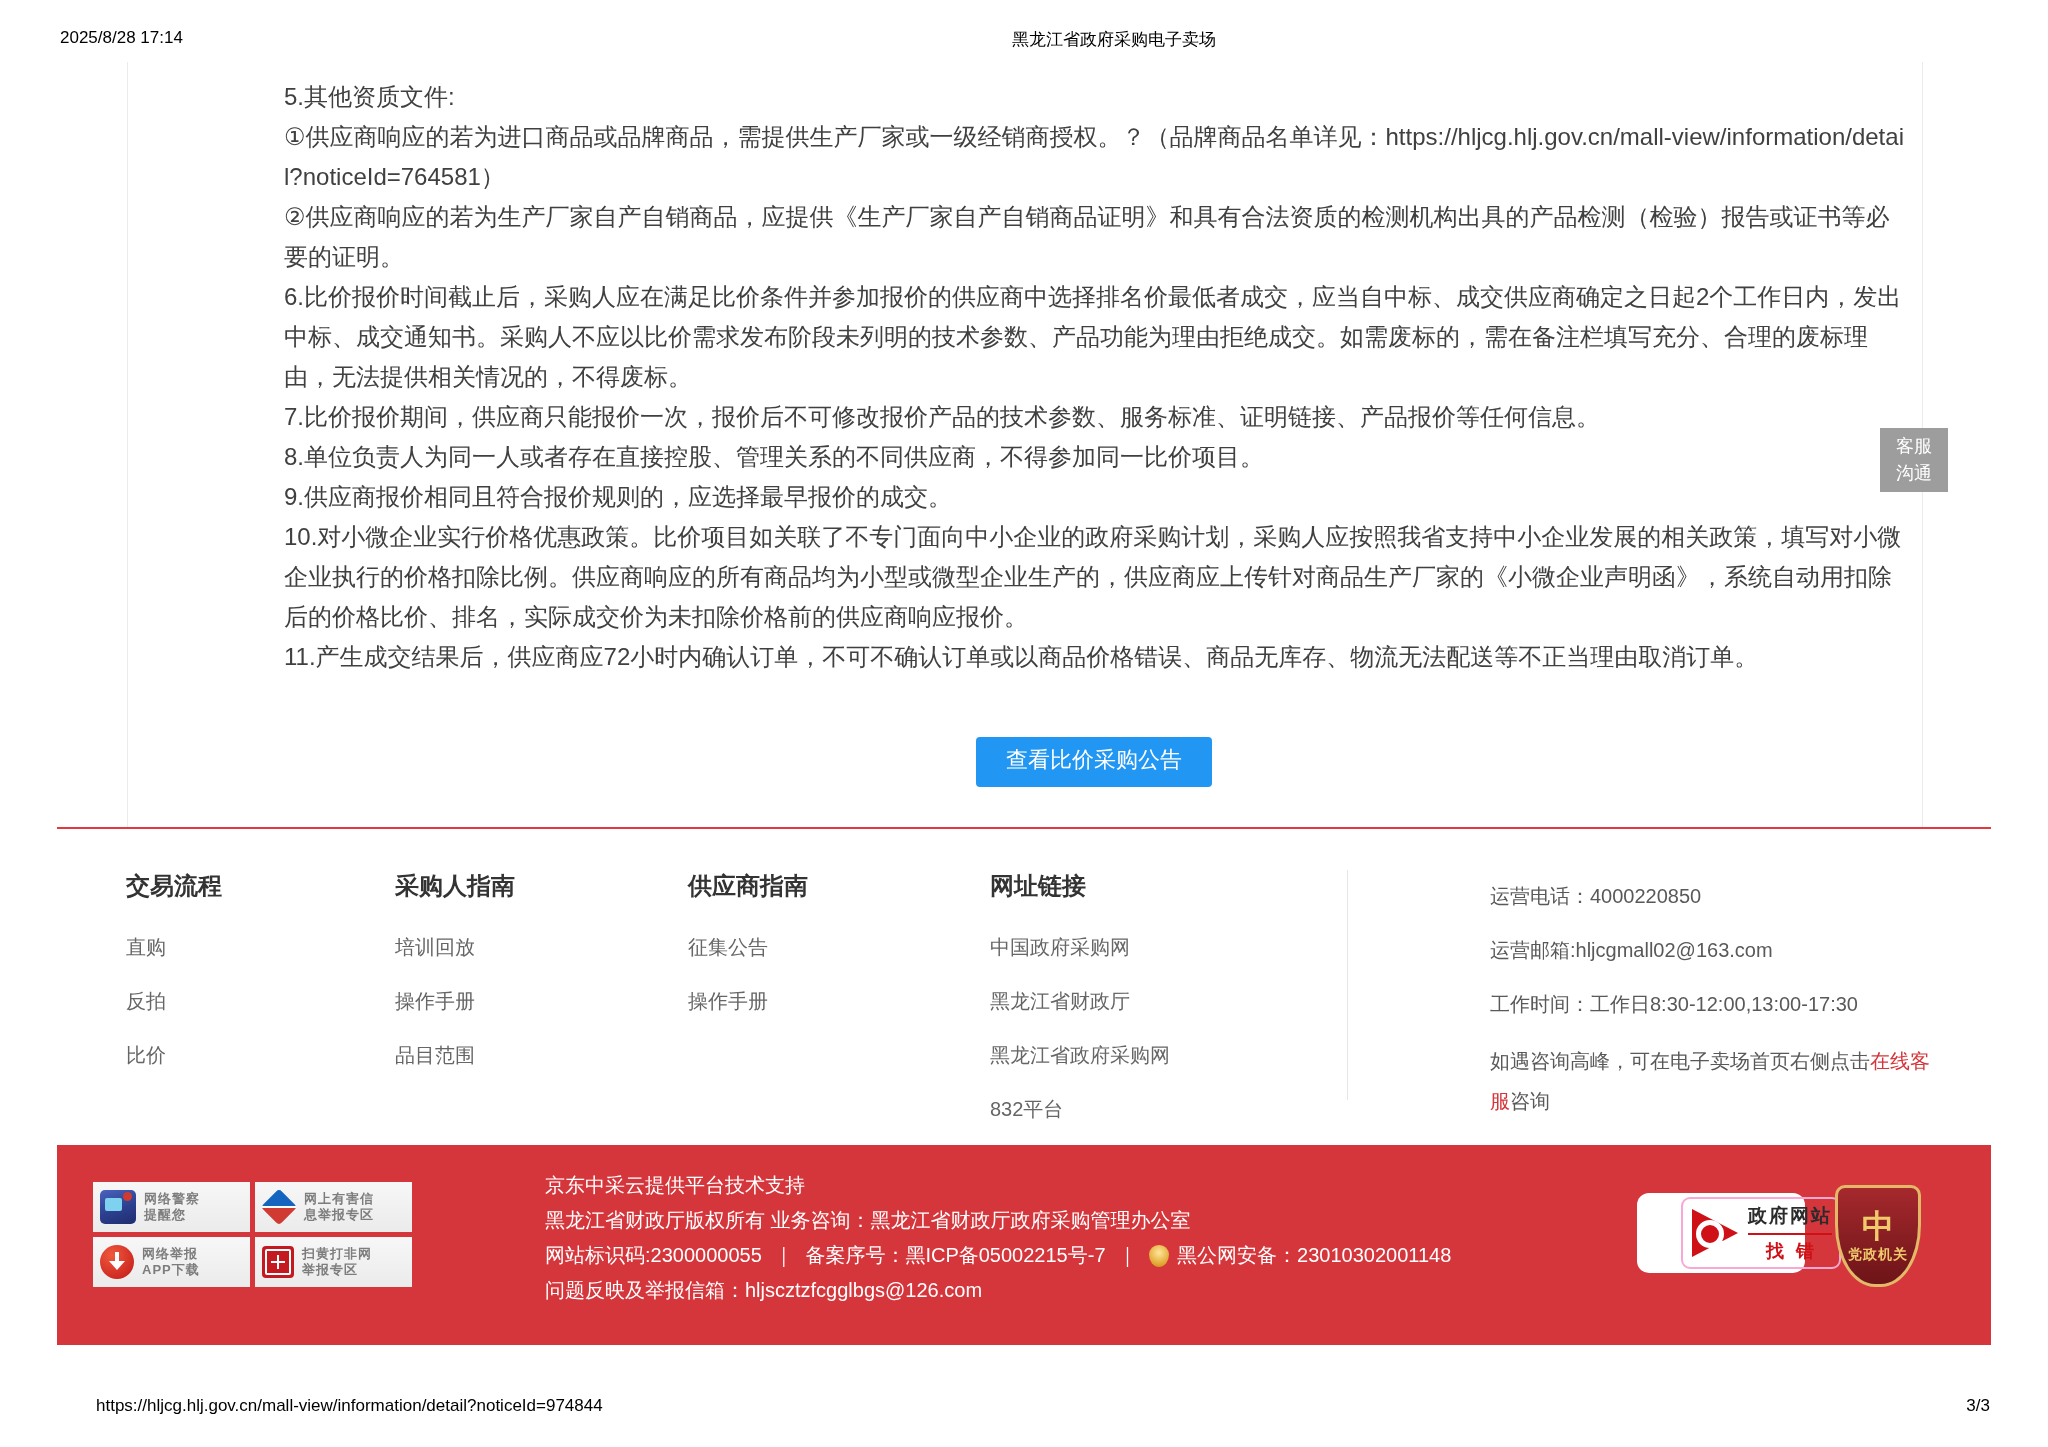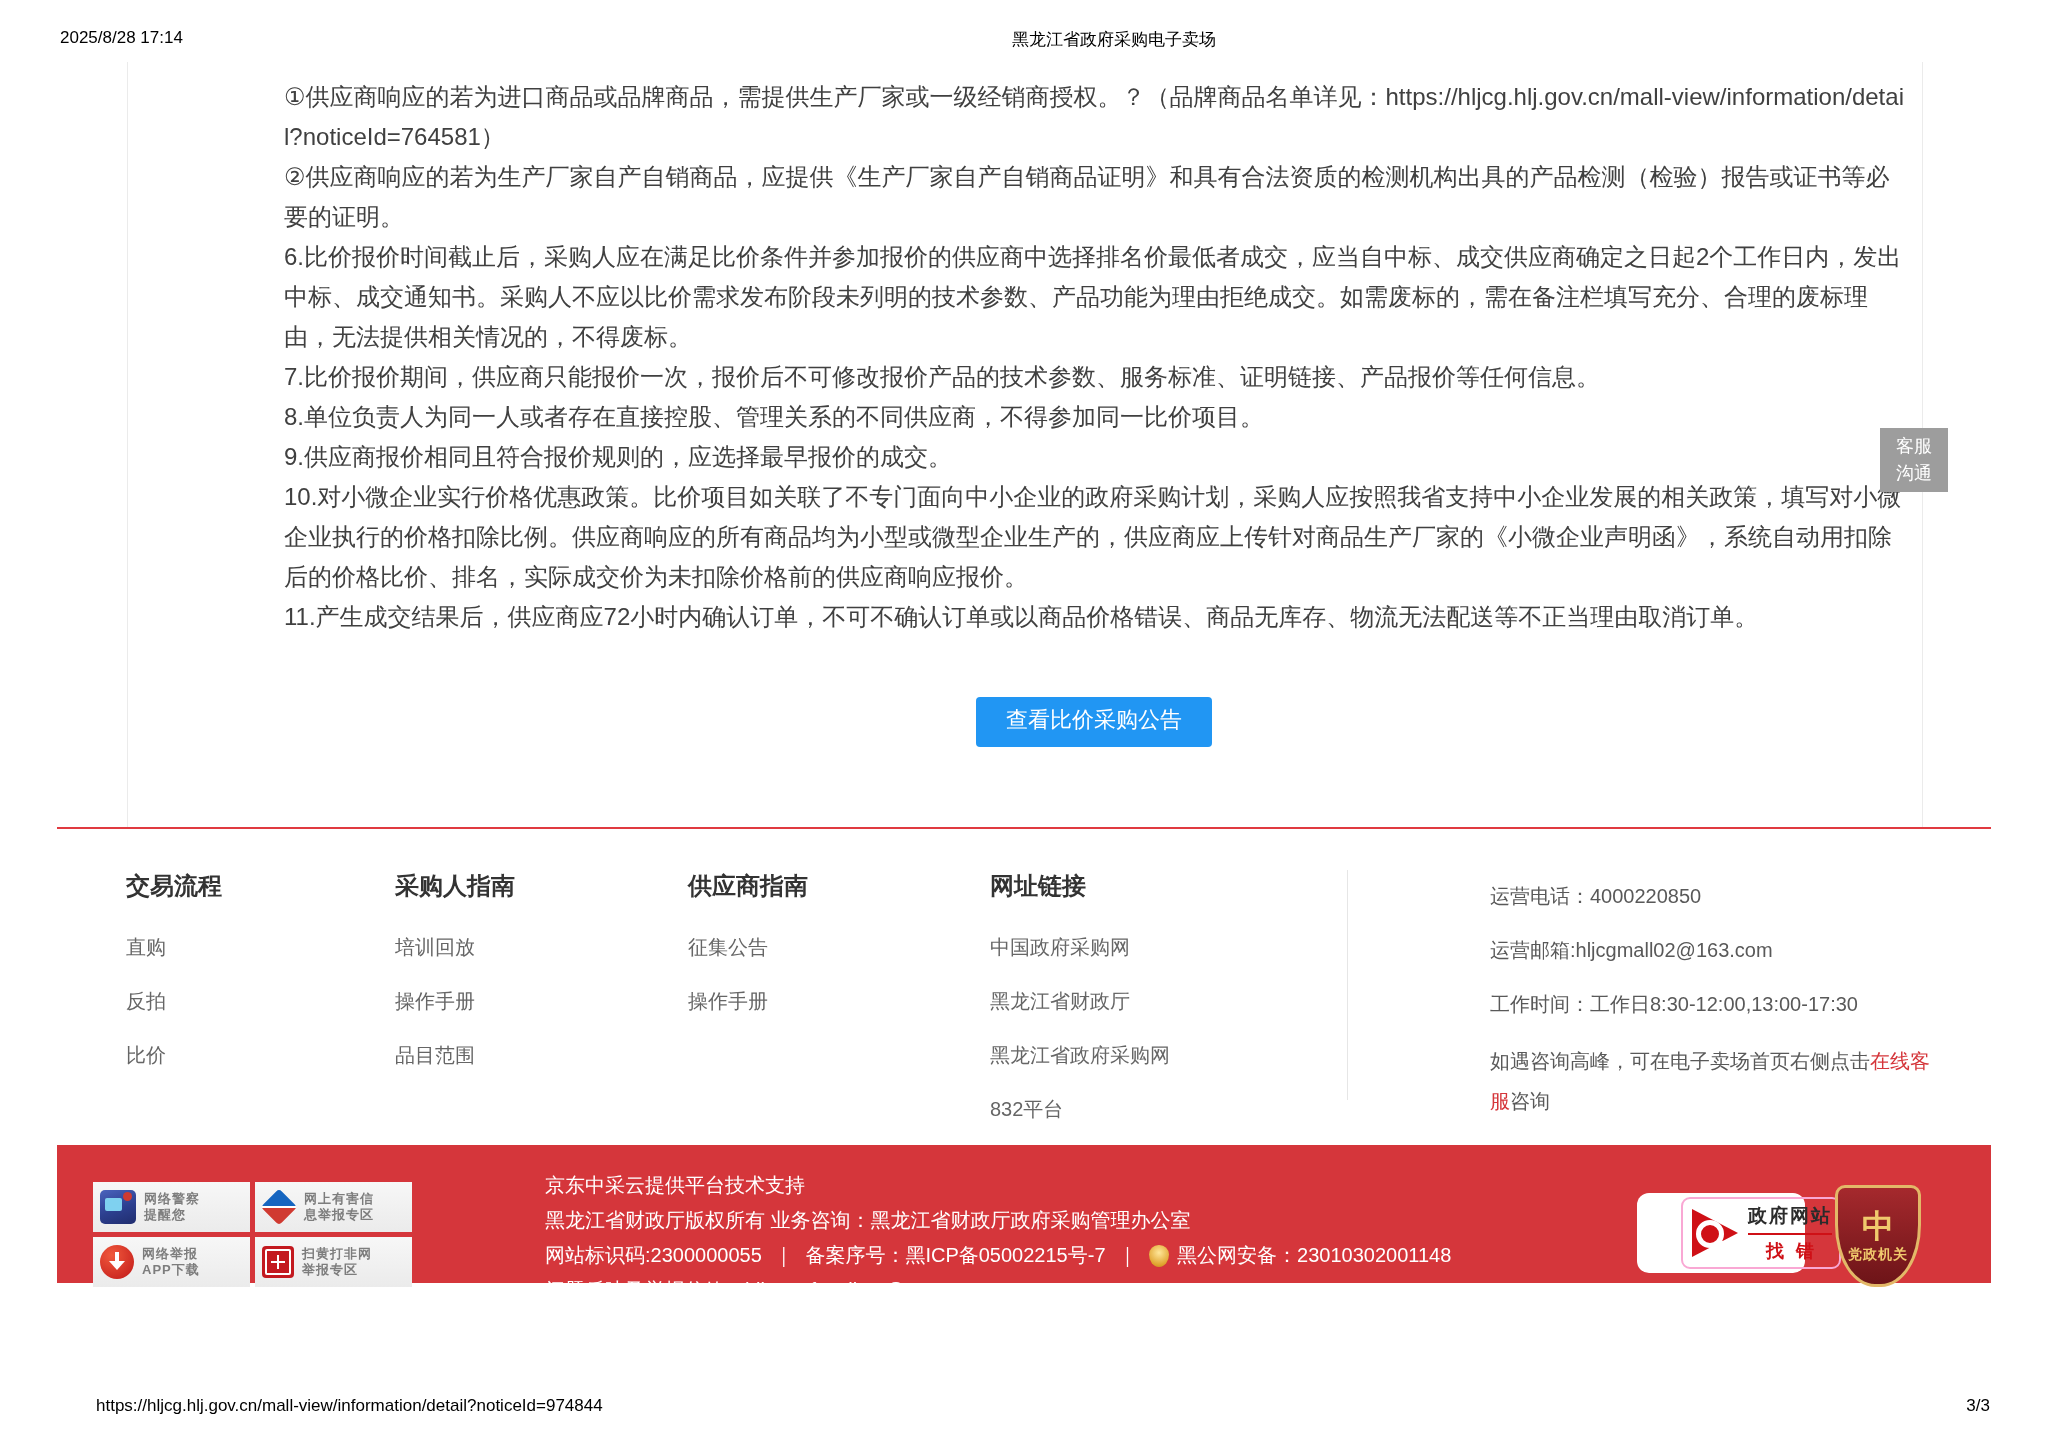--- a/index.html
+++ b/index.html
@@ -60,21 +60,21 @@
   .fcol-title { font-size:24px; font-weight:600; color:#333; margin-bottom:32px; }
   .fcol-item { font-size:20px; color:#666; margin-bottom:27px; cursor:pointer; }
   .fdivider { border-left:1px solid #e6e6e6; height:230px; }
   .contact { padding:16px 0 0 142px; width:440px; }
   .contact p { margin:0 0 33px 0; font-size:20px; color:#595959; line-height:21px; }
   .contact p.hours { margin-bottom:26px; }
   .contact p.notice { line-height:40px; margin-bottom:0; }
   .contact .red-link { color:#d5363b; cursor:pointer; }
 
   
-  .red-footer { position:absolute; left:57px; right:57px; top:1145px; height:138px; background:#d5363b; }
+  .red-footer { position:absolute; left:57px; right:57px; top:1145px; height:200px; background:#d5363b; }
   .badges {
     position:absolute; left:36px; top:37px;
     display:grid; grid-template-columns:157px 157px; grid-gap:5px;
   }
   .badge {
     background:linear-gradient(#f7f7f7,#ebebeb); height:50px; display:flex;
     align-items:center; padding-left:7px; box-sizing:border-box; cursor:pointer;
   }
   .badge-text { font-size:13px; line-height:16px; color:#7d7d7d; margin-left:8px; font-weight:bold; letter-spacing:1px; }
 
@@ -126,20 +126,21 @@
   .shield-label { color:#f0c96d; font-size:14px; font-weight:bold; letter-spacing:1px; margin-top:2px;font-family:Liberation Mono, monospace; }
 </style>
 </head>
 <body>
 
 <div class="ph-date">2025/8/28 17:14</div>
 <div class="ph-title">黑龙江省政府采购电子卖场</div>
 
 <div class="main-box">
   <div class="article">
+    <p>5.其他资质文件:</p>
     <p>①供应商响应的若为进口商品或品牌商品，需提供生产厂家或一级经销商授权。？（品牌商品名单详见：https://hljcg.hlj.gov.cn/mall-view/information/detail?noticeId=764581）</p>
     <p>②供应商响应的若为生产厂家自产自销商品，应提供《生产厂家自产自销商品证明》和具有合法资质的检测机构出具的产品检测（检验）报告或证书等必要的证明。</p>
     <p>6.比价报价时间截止后，采购人应在满足比价条件并参加报价的供应商中选择排名价最低者成交，应当自中标、成交供应商确定之日起2个工作日内，发出中标、成交通知书。采购人不应以比价需求发布阶段未列明的技术参数、产品功能为理由拒绝成交。如需废标的，需在备注栏填写充分、合理的废标理由，无法提供相关情况的，不得废标。</p>
     <p>7.比价报价期间，供应商只能报价一次，报价后不可修改报价产品的技术参数、服务标准、证明链接、产品报价等任何信息。</p>
     <p>8.单位负责人为同一人或者存在直接控股、管理关系的不同供应商，不得参加同一比价项目。</p>
     <p>9.供应商报价相同且符合报价规则的，应选择最早报价的成交。</p>
     <p>10.对小微企业实行价格优惠政策。比价项目如关联了不专门面向中小企业的政府采购计划，采购人应按照我省支持中小企业发展的相关政策，填写对小微企业执行的价格扣除比例。供应商响应的所有商品均为小型或微型企业生产的，供应商应上传针对商品生产厂家的《小微企业声明函》，系统自动用扣除后的价格比价、排名，实际成交价为未扣除价格前的供应商响应报价。</p>
     <p>11.产生成交结果后，供应商应72小时内确认订单，不可不确认订单或以商品价格错误、商品无库存、物流无法配送等不正当理由取消订单。</p>
   </div>
   <div class="btn-row">

